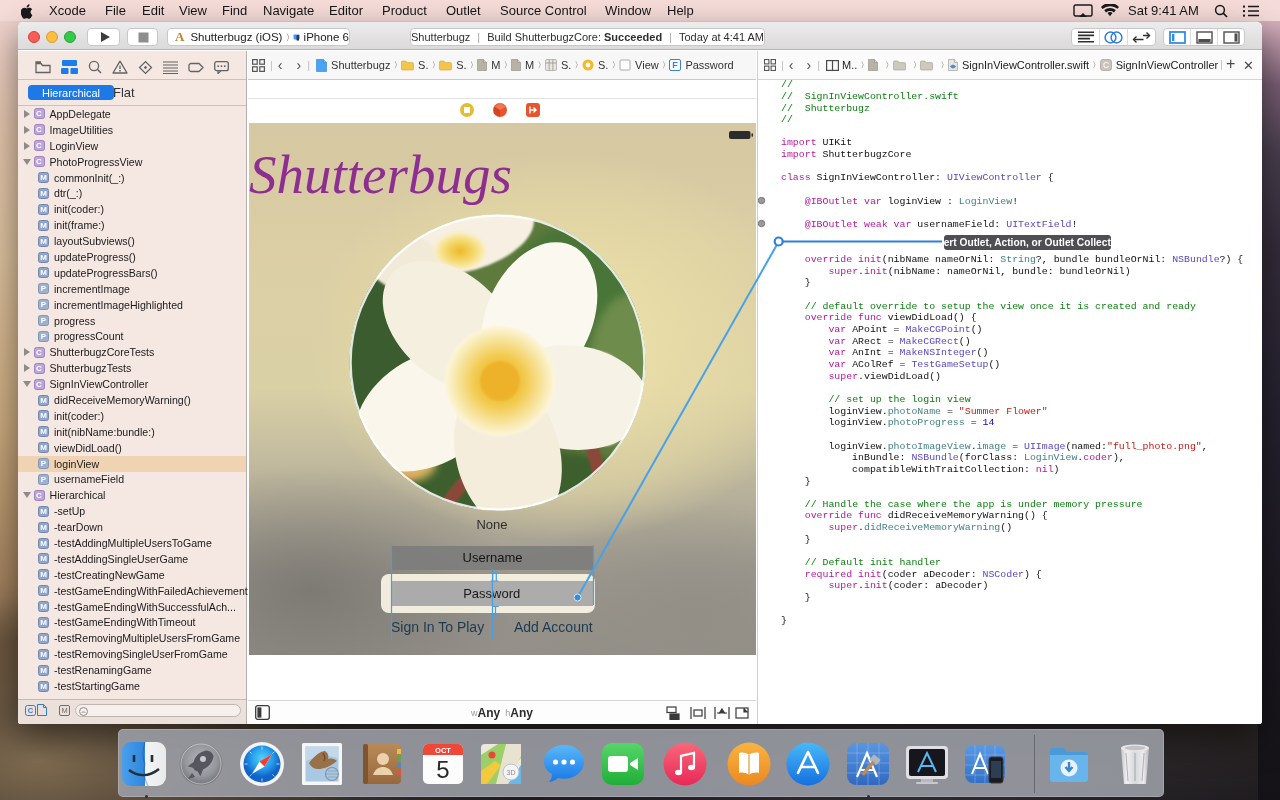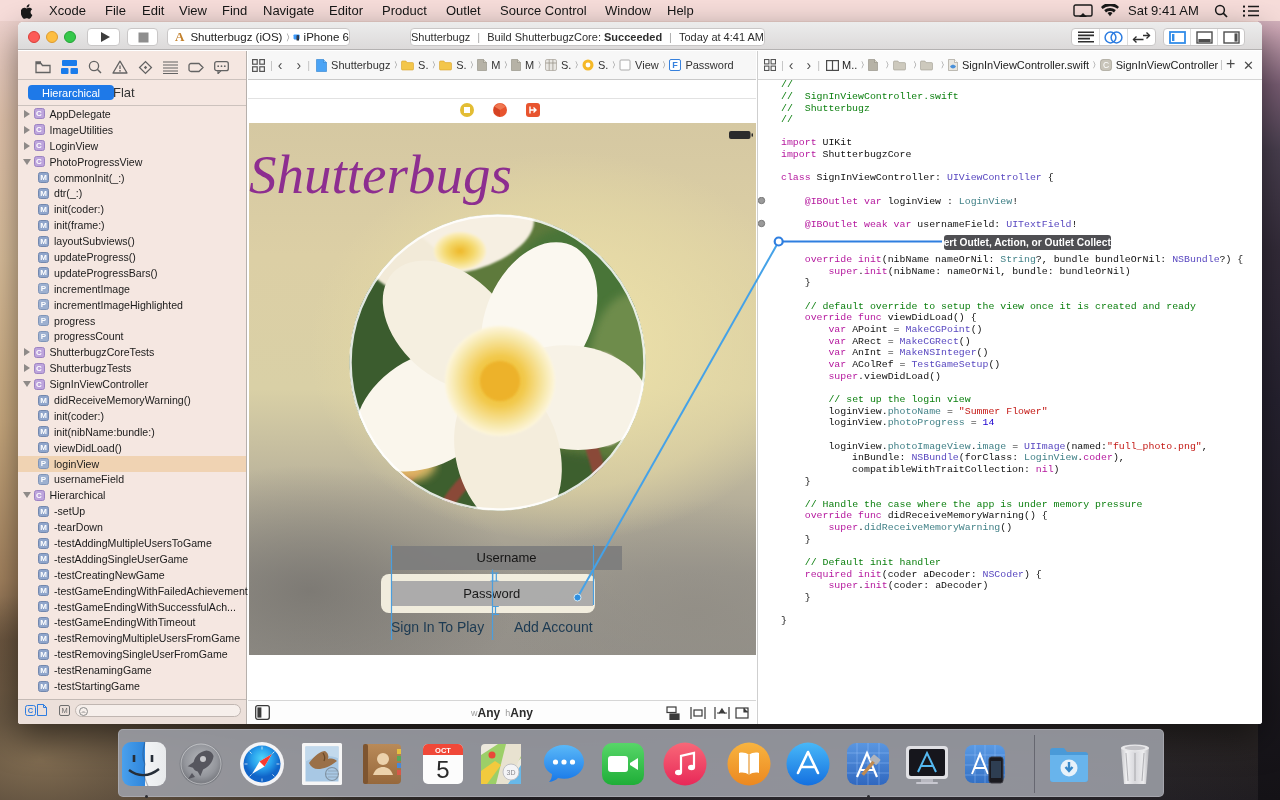--- a/index.html
+++ b/index.html
@@ -550,21 +550,22 @@
               </g>
             <g transform="rotate(256)">
                 <ellipse cx="-73" cy="-10" rx="78" ry="52" fill="#f4eddc"></ellipse>
               </g>
             <circle cx="0" cy="0" r="55" fill="url(#yc)" filter="url(#bl2)"></circle>
             <circle cx="0" cy="0" r="20" fill="#edb22a" filter="url(#bl2)"></circle>
           </g>
         </g>
         <circle cx="149.5" cy="149.5" r="147" fill="none" stroke="rgba(255,255,255,.85)" stroke-width="2.5"></circle>
       </svg>
-      <div style="position:absolute;left:142px;top:422.5px;width:231px;height:24px;background:rgba(125,125,125,.92);display:flex;align-items:center;justify-content:center;font-size:13px;color:#151515">Username</div>
+      <div style="position:absolute;left:0;top:394px;width:486px;text-align:center;font-size:13px;color:#2e2e2e">None</div>
+      <div style="position:absolute;left:142px;top:422.5px;width:203px;height:24px;background:rgba(125,125,125,.92);display:flex;align-items:center;justify-content:center;font-size:13px;color:#151515">Username</div>
       <div style="position:absolute;left:132px;top:451px;width:214px;height:38.5px;background:rgba(250,245,229,.92);border-radius:8px"></div>
       <div style="position:absolute;left:142px;top:458px;width:201.5px;height:24.5px;background:rgba(168,168,168,.95);display:flex;align-items:center;justify-content:center;font-size:13px;color:#1a1a1a">Password</div>
       <div style="position:absolute;left:142px;top:496px;width:90px;text-align:center;font-size:14px;color:#1c3a52;white-space:nowrap">Sign In To Play</div>
       <div style="position:absolute;left:265px;top:496px;width:78.5px;text-align:center;font-size:14px;color:#1c3a52;white-space:nowrap">Add Account</div>
       <svg style="position:absolute;left:0;top:0" width="507" height="532" viewBox="0 0 507 532">
         <g stroke="#4a9ede" stroke-width="1.2" fill="none">
           <path d="M142.5 422v95M344.5 422v60M243.5 446.5v70.5"></path>
           <path d="M243.7 450v8M247.3 450v8M241.5 450h8M241.5 458h8"></path>
           <path d="M246.5 483.5v8M243.2 483.5h6.6M243.2 491.5h6.6"></path>
         </g>

